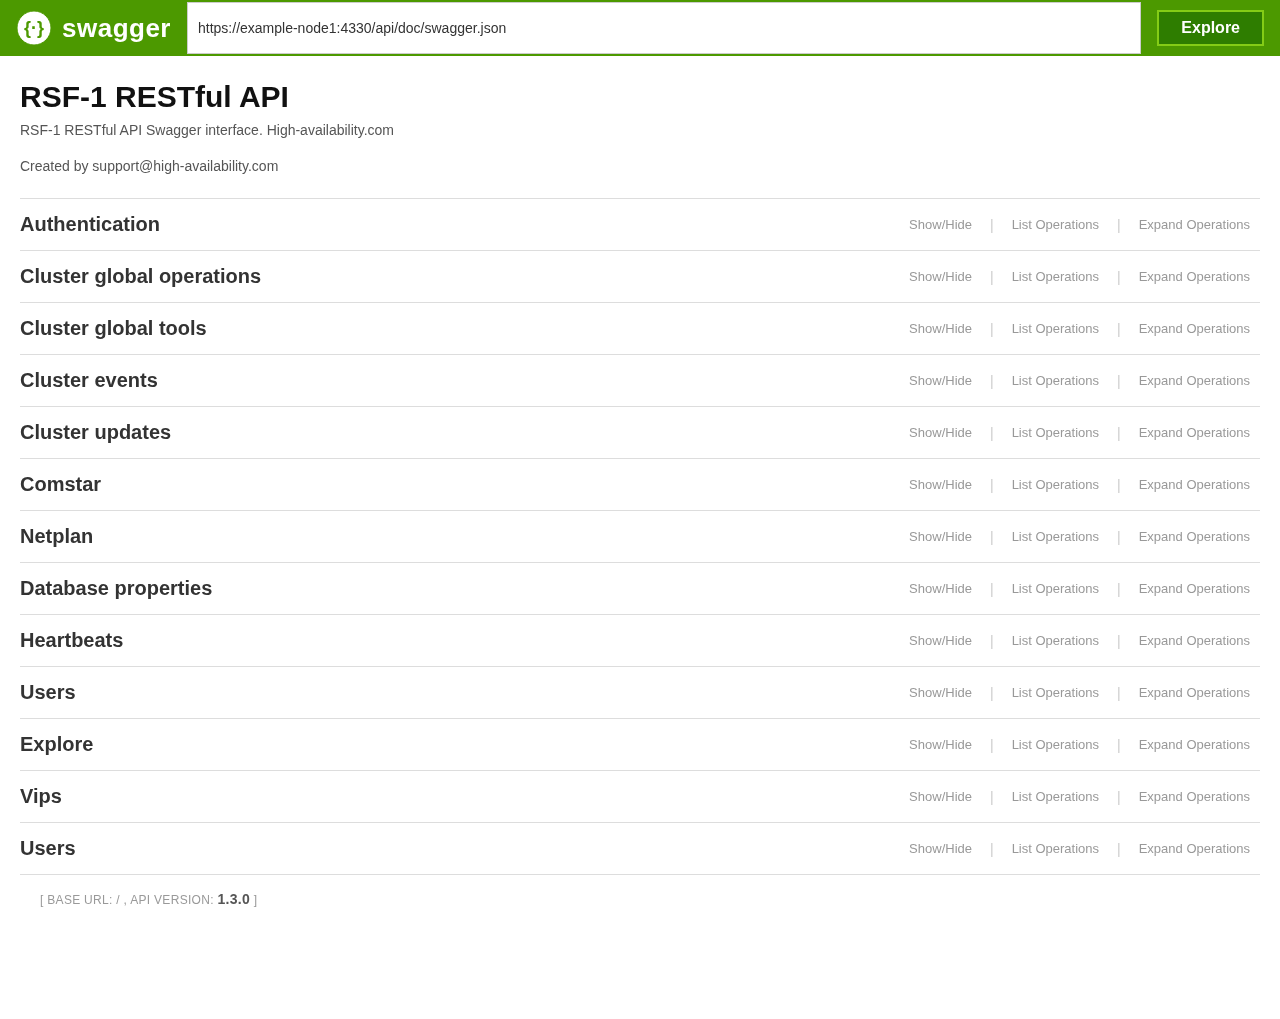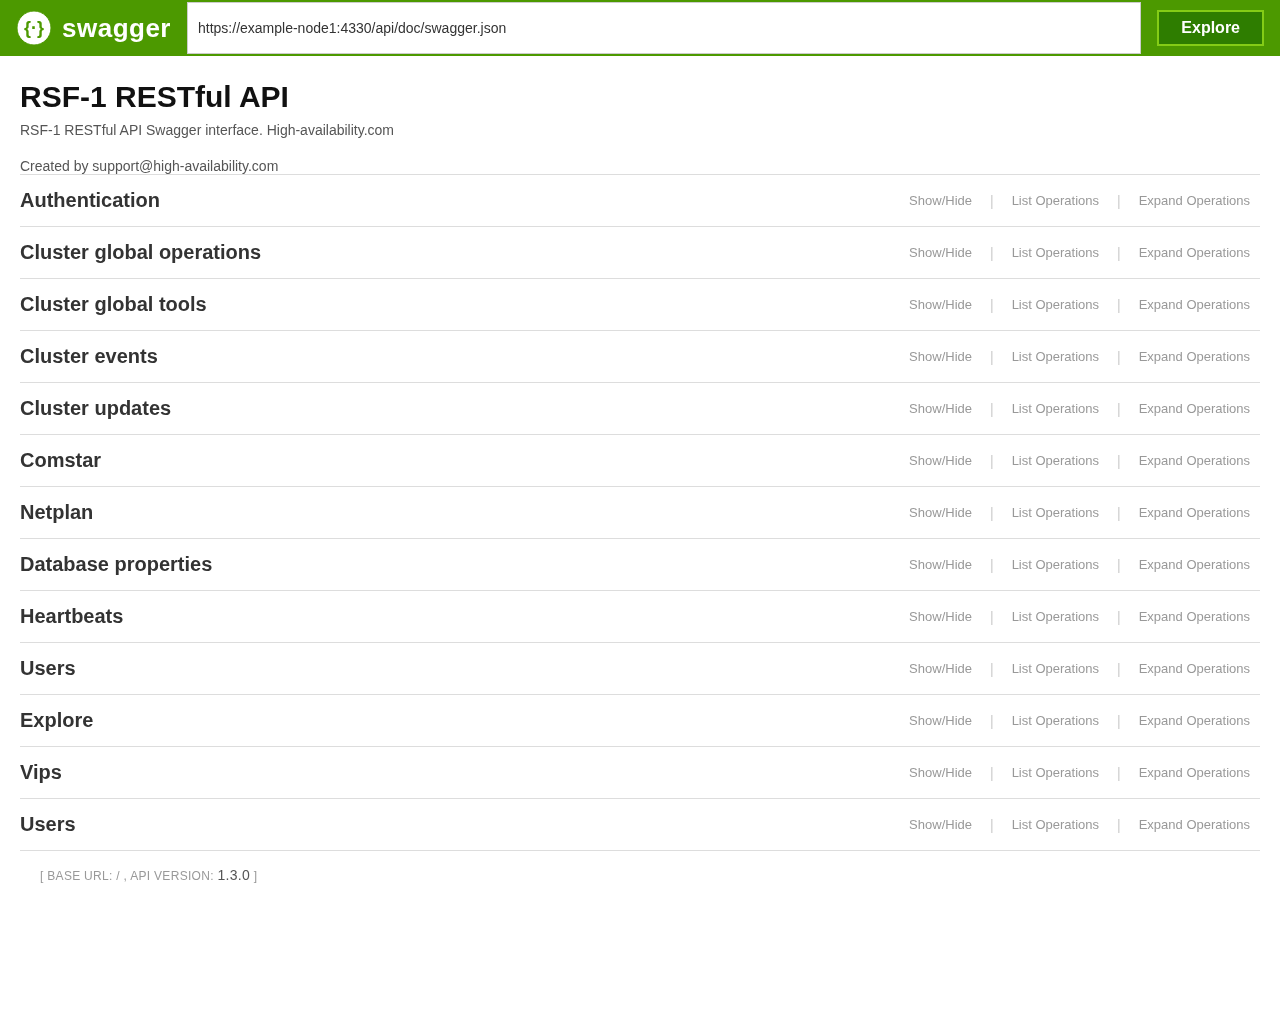--- a/index.html
+++ b/index.html
@@ -63,20 +63,21 @@
       margin-bottom: 8px;
     }
     .api-description {
       font-size: 14px;
       color: #555;
       margin-bottom: 20px;
     }
     .api-contact {
       font-size: 14px;
       color: #555;
+      margin-bottom: 24px;
     }
 
     
     .api-section {
       display: flex;
       align-items: center;
       border-top: 1px solid #ddd;
       padding: 14px 0;
       min-height: 52px;
       justify-content: space-between;
@@ -113,21 +114,21 @@
     }
 
     
     .footer {
       padding: 16px 20px;
       font-size: 12px;
       color: #999;
       letter-spacing: 0.3px;
     }
     .footer-base { font-variant: small-caps; }
-    .footer-version { font-weight: normal; font-size: 14px; color: #555; }
+    .footer-version { font-weight: bold; font-size: 14px; color: #555; }
   </style>
 </head>
 <body>
 
 <header class="header">
   <div class="header-logo">
     <svg class="logo-icon" viewBox="0 0 36 36" xmlns="http://www.w3.org/2000/svg">
       <circle cx="18" cy="18" r="17" fill="#fff" stroke="#4c9900" stroke-width="1"></circle>
       <text x="18" y="24" text-anchor="middle" font-size="18" font-weight="bold" fill="#4c9900">{·}</text>
     </svg>

